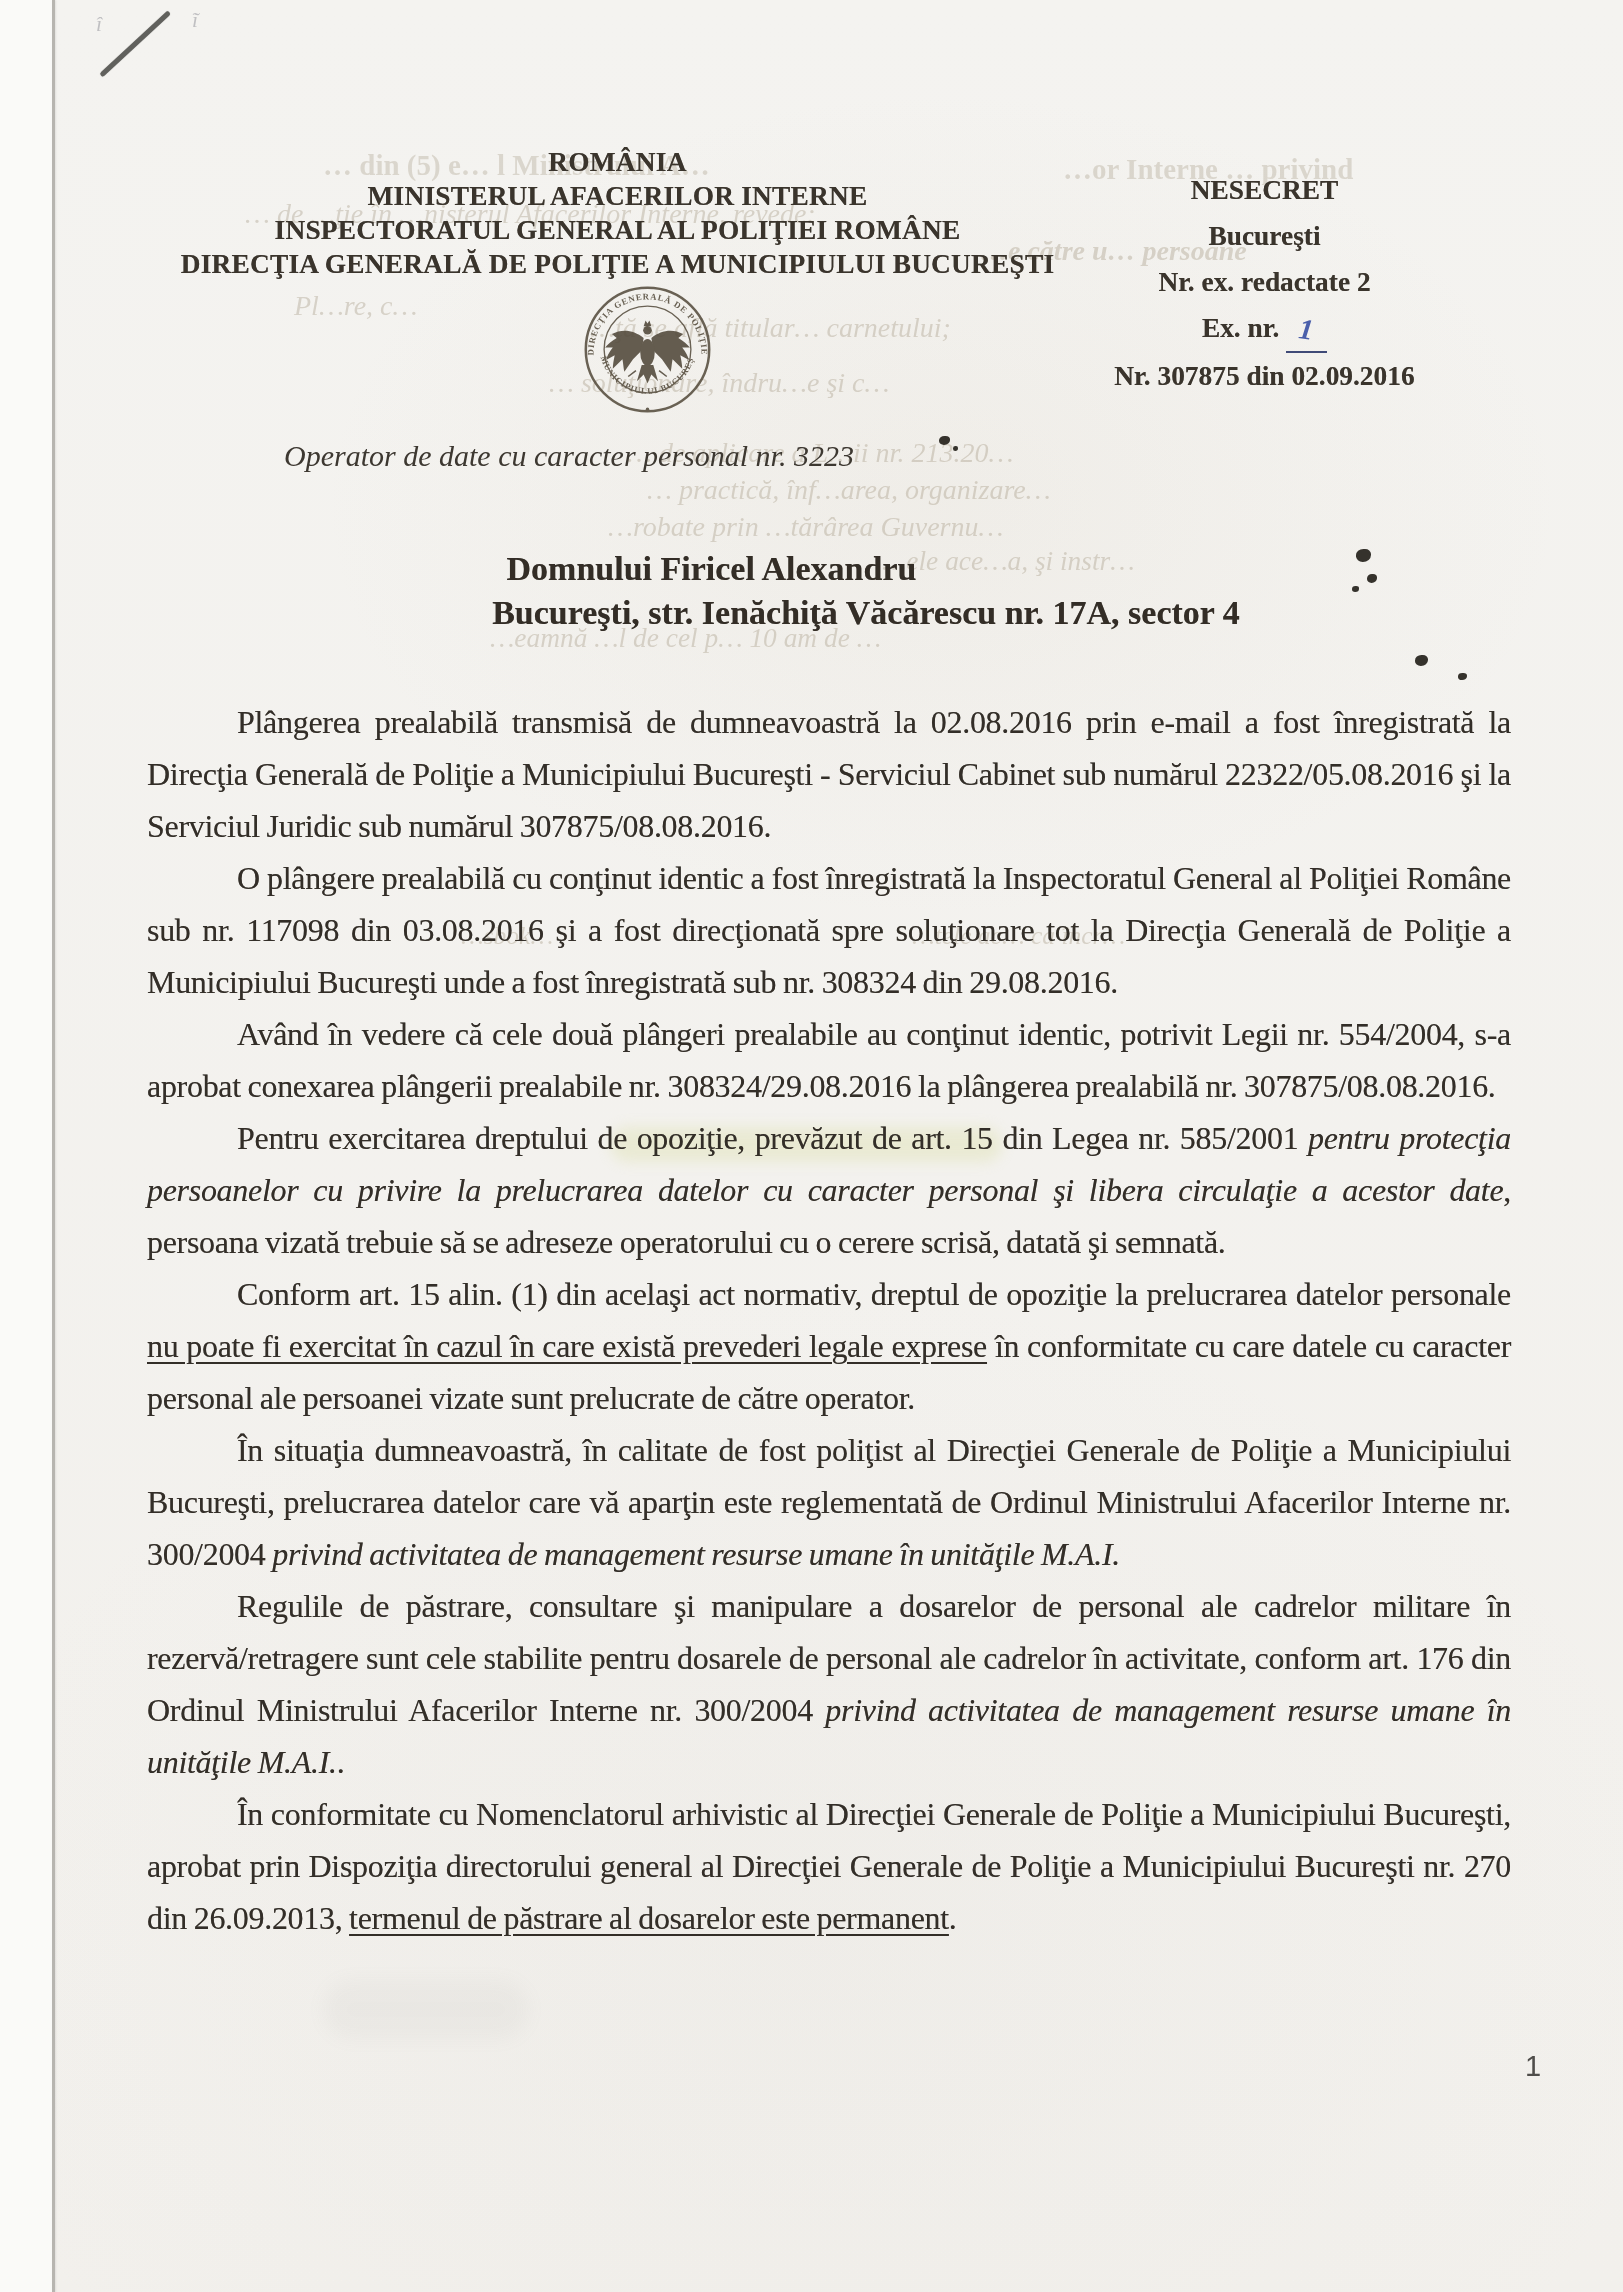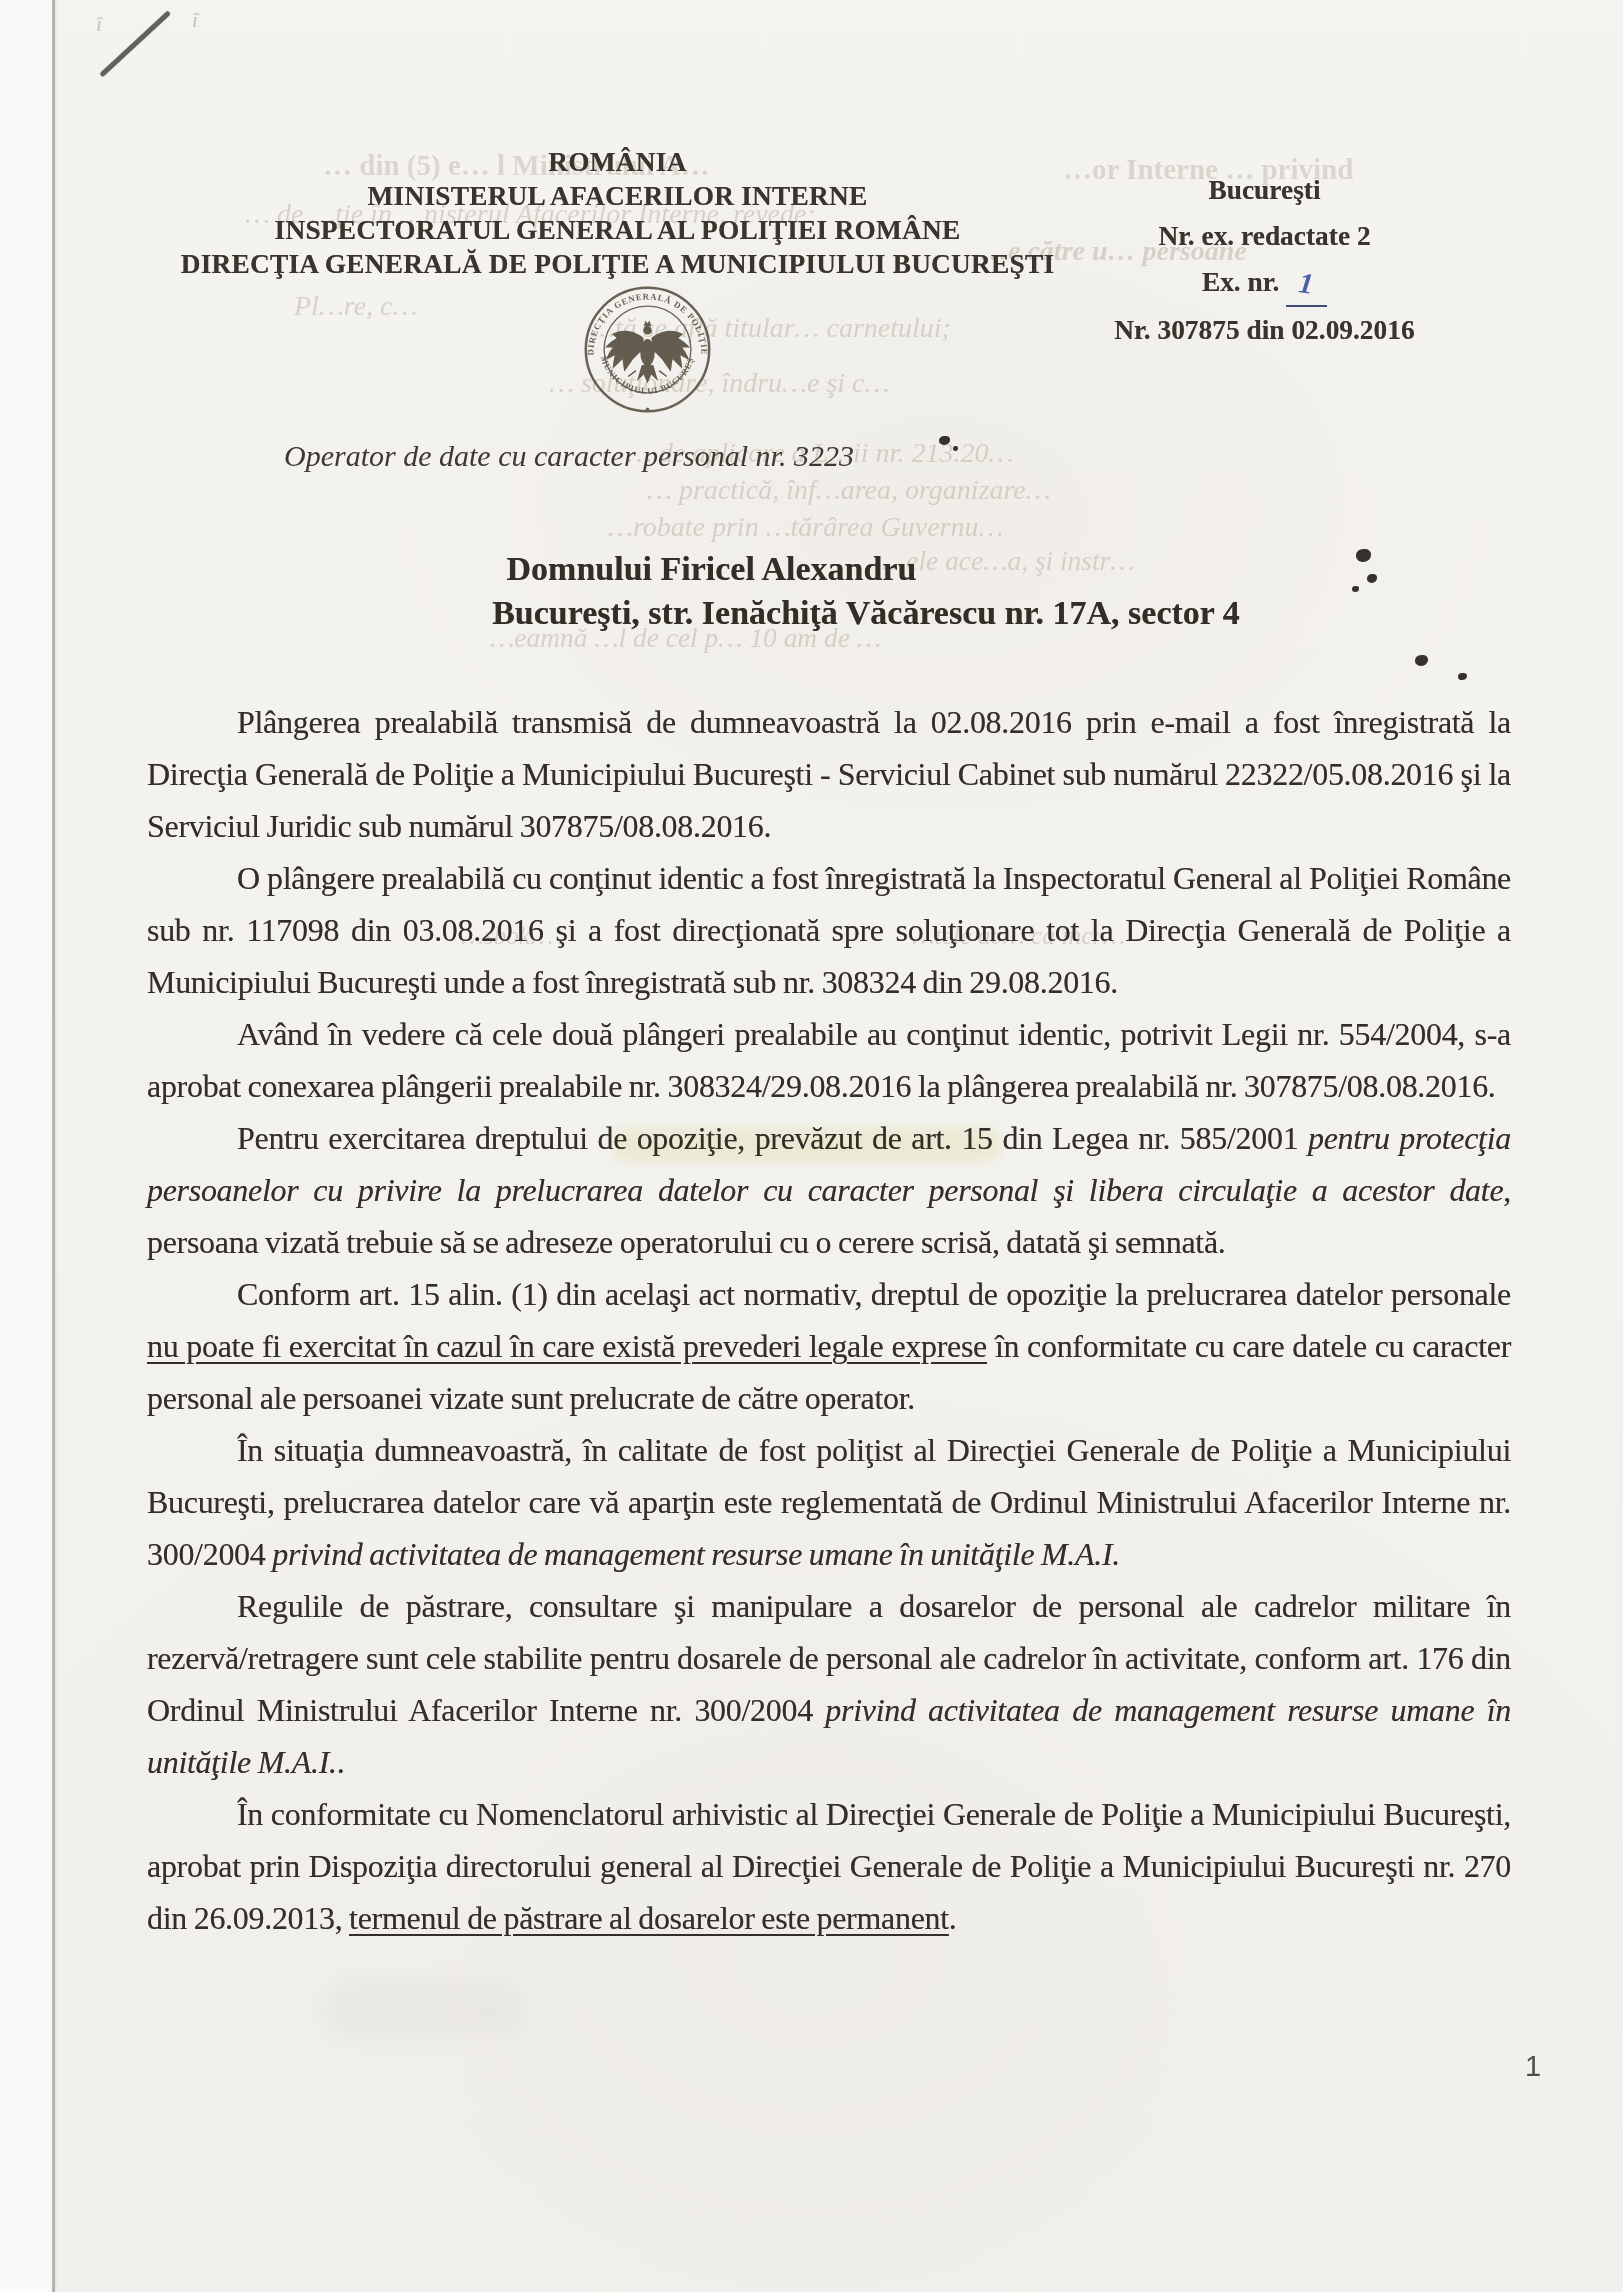--- a/index.html
+++ b/index.html
@@ -137,20 +137,21 @@
         <path d="M64,86 L59,103 L66,96 L70,105 L74,96 L81,103 L76,86 Z"></path>
         <path d="M58,92 l-8,6 M82,92 l8,6" stroke="#51483a" stroke-width="1.6" fill="none"></path>
       </g>
       <circle cx="70" cy="132" r="1.8" fill="#554c3d"></circle>
     </svg>
   </div>
 
   <div class="operator-line">Operator de date cu caracter personal nr. 3223</div>
 
   <div class="header-right ink">
+    <div>NESECRET</div>
     <div>Bucureşti</div>
     <div>Nr. ex. redactate 2</div>
     <div>
       <span>Ex. nr.</span>
       <span class="ex-slot"><span class="hand-one">1</span></span>
     </div>
     <div>Nr. 307875 din 02.09.2016</div>
   </div>
 
   <div class="addressee ink">

